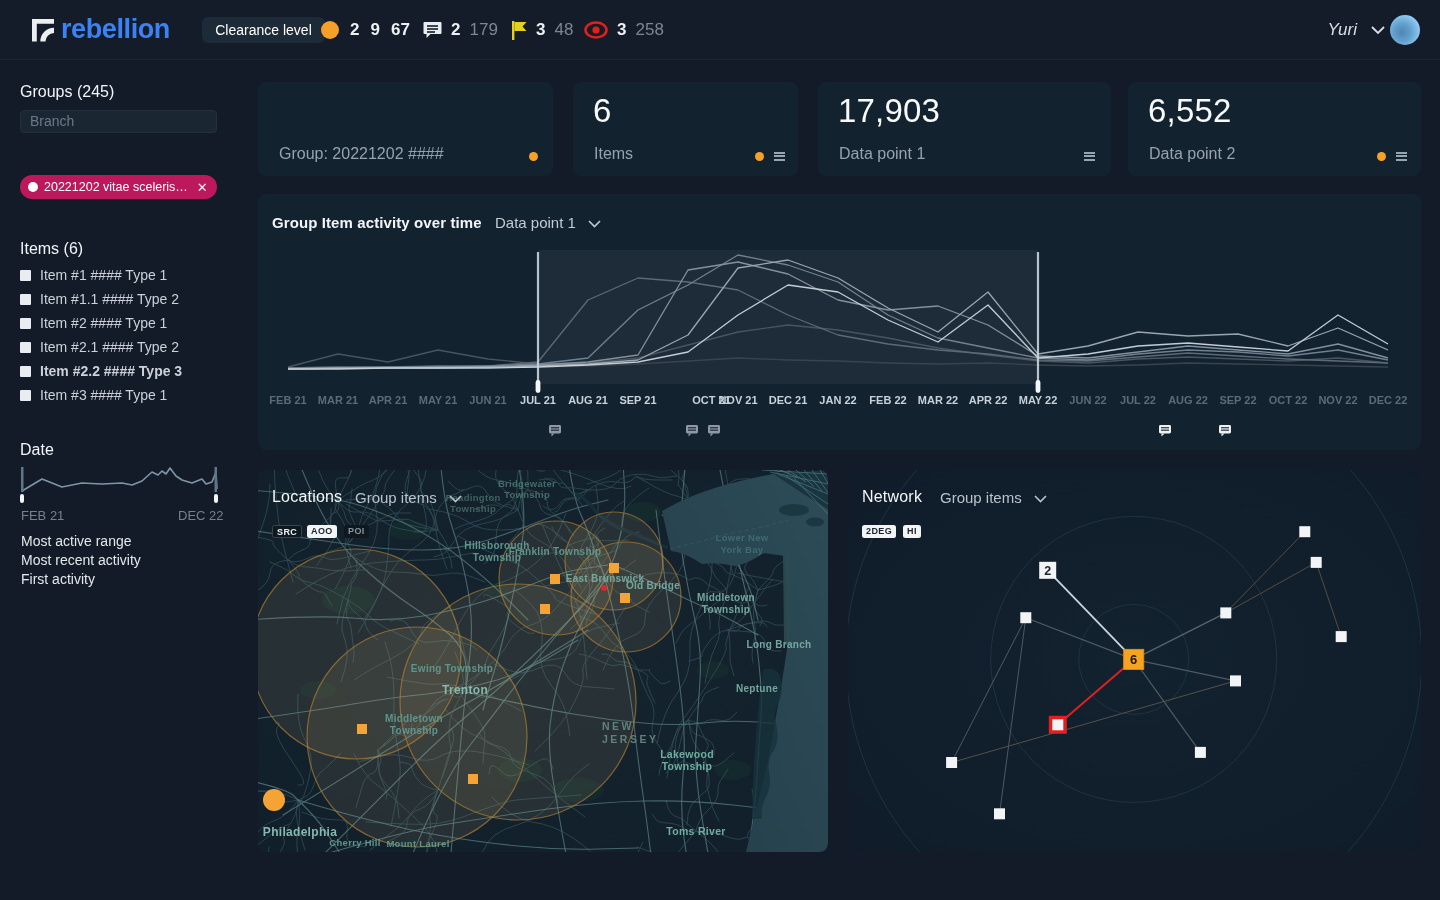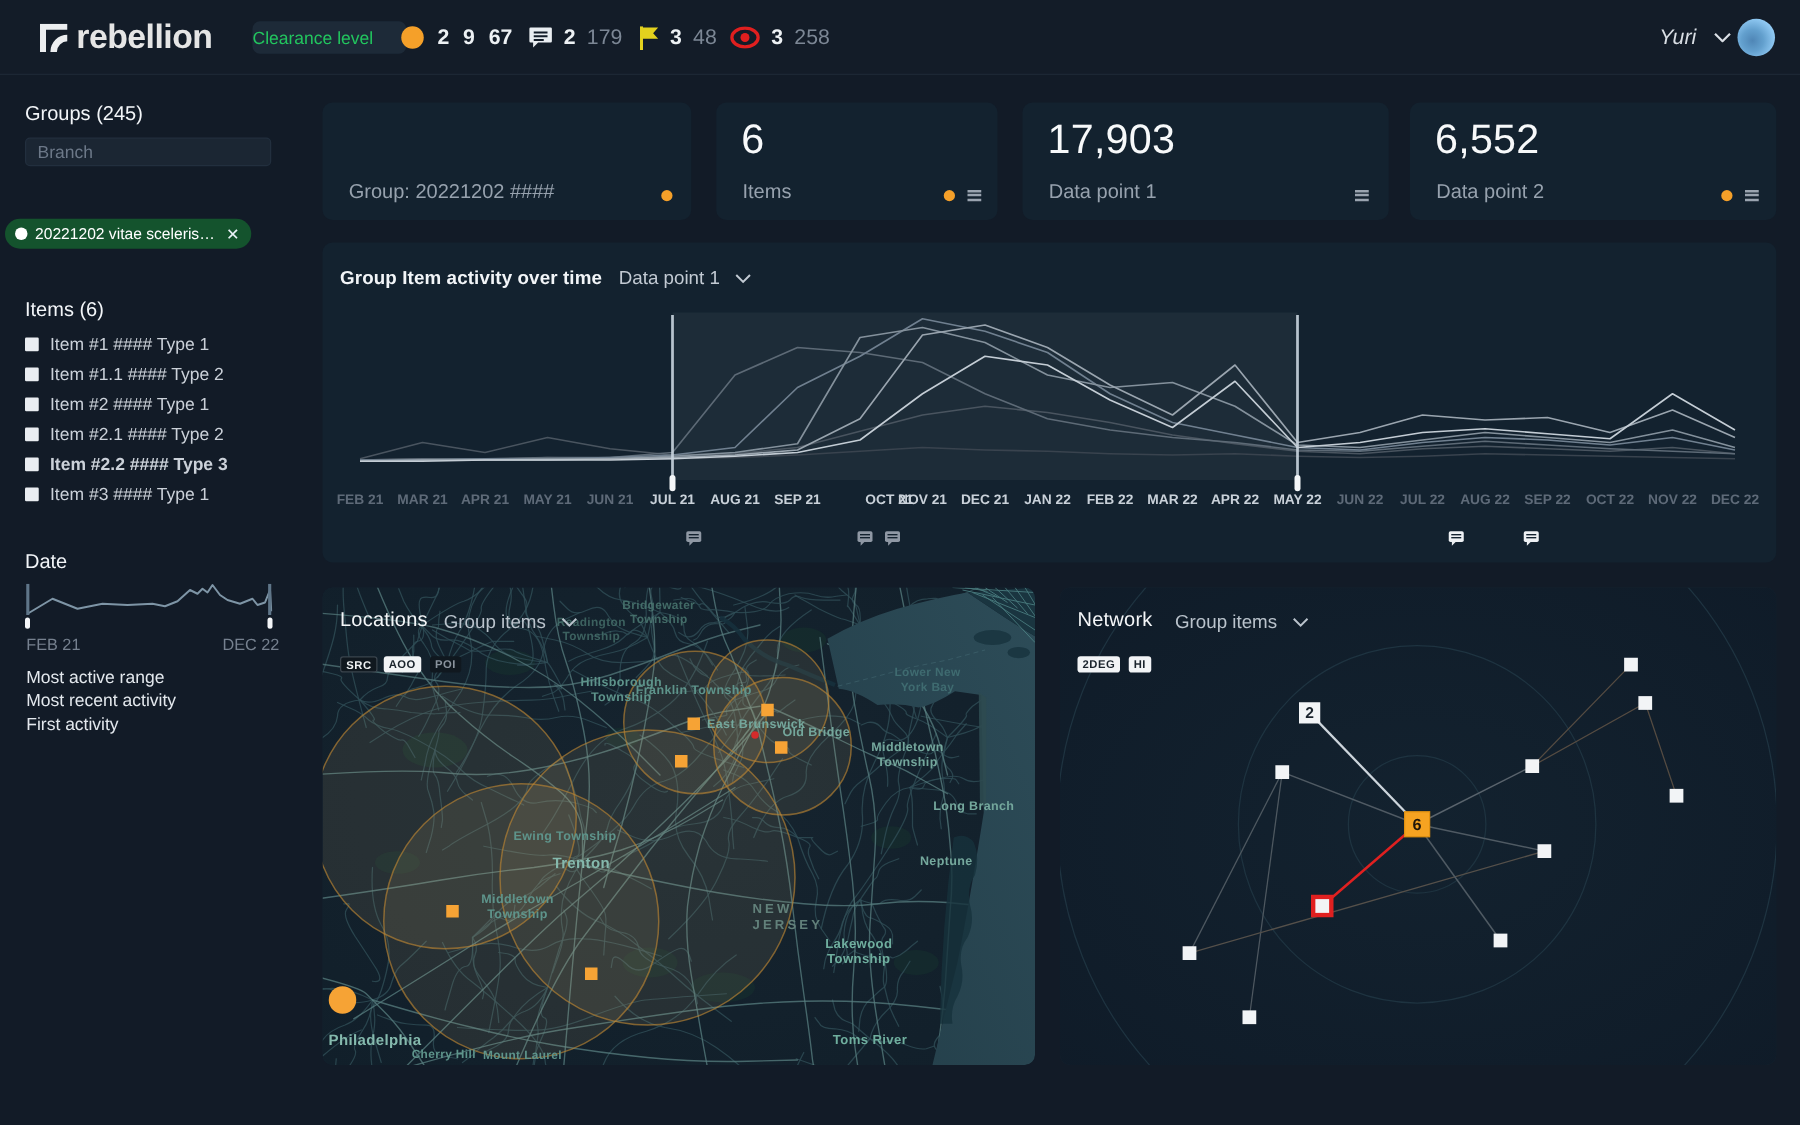--- a/index.html
+++ b/index.html
@@ -2,36 +2,36 @@
 <html><head>
 <meta charset="utf-8">
 <style>
   * { margin:0; padding:0; box-sizing:border-box; }
   html,body { width:1440px; height:900px; overflow:hidden; background:#121B27;
     font-family:"Liberation Sans", sans-serif; }
   
   #hdr { position:absolute; left:0; top:0; width:1440px; height:60px; background:#131C28;
     border-bottom:1px solid #1C2734; }
   #logo { position:absolute; left:32px; top:19px; }
-  #brand { position:absolute; left:61px; top:14px; color:#e5e5e5; font-size:27px; font-weight:700; letter-spacing:-0.4px; }
+  #brand { position:absolute; left:61px; top:14px; color:#3b82f6; font-size:27px; font-weight:700; letter-spacing:-0.4px; }
   #clr { position:absolute; left:202px; top:17px; width:123px; height:26px; background:#1D2A38;
-    border-radius:6px; color:#22c55e; font-size:14px; line-height:26px; text-align:left; }
+    border-radius:6px; color:#ffffff; font-size:14px; line-height:26px; text-align:center; }
   .hstat { position:absolute; top:0; height:60px; display:flex; align-items:center; gap:9px;
     color:#EDF1F4; font-size:17px; font-weight:700; }
   .hstat .dim { color:#7C8795; font-weight:400; }
   #yuri { position:absolute; right:55px; top:0; height:60px; display:flex; align-items:center; gap:14px;
     color:#D9DEE4; font-size:17px;font-style:italic; }
   #avatar { position:absolute; right:20px; top:15px; width:30px; height:30px; border-radius:50%;
     background:radial-gradient(circle at 40% 58%, #4F86B6 0%, #63A0CE 35%, #90C9F3 72%); }
   
   #side { position:absolute; left:0; top:60px; width:240px; height:840px; color:#E8ECF0; }
   .shead { font-size:16px; color:#F2F5F8; }
   #search { position:absolute; left:20px; top:50px; width:197px; height:23px; background:#1B2633;
     border:1px solid #222f3e; border-radius:4px; color:#6C7888; font-size:14px; line-height:21px; padding-left:9px; }
-  #chip { position:absolute; left:4px; top:115px; height:24px; background:#14532d; border-radius:12px;
+  #chip { position:absolute; left:20px; top:115px; height:24px; background:#be185d; border-radius:12px;
     display:flex; align-items:center; padding:0 9px 0 8px; gap:6px; color:#FFFFFF; font-size:12.5px; }
   #chip .dot { width:10px; height:10px; border-radius:50%; background:#fff; }
   #chip .x { font-size:13px; margin-left:3px; color:#E8F0F6; }
   .itemrow { position:absolute; left:20px; display:flex; align-items:center; gap:9px;
     color:#CBD1D9; font-size:14px; }
   .cb { width:11px; height:11px; background:#E9EDF1; border-radius:1px; }
   #datelbl { position:absolute; left:20px; top:381px; font-size:16px; color:#F2F5F8; }
   .datecap { position:absolute; top:448px; font-size:13px; color:#76818F; }
   .datelink { position:absolute; left:21px; font-size:14px; color:#E3E8ED; }
   .handle { position:absolute; width:4px; height:9px; border-radius:2px; background:#F4F6F8; top:434px; }

